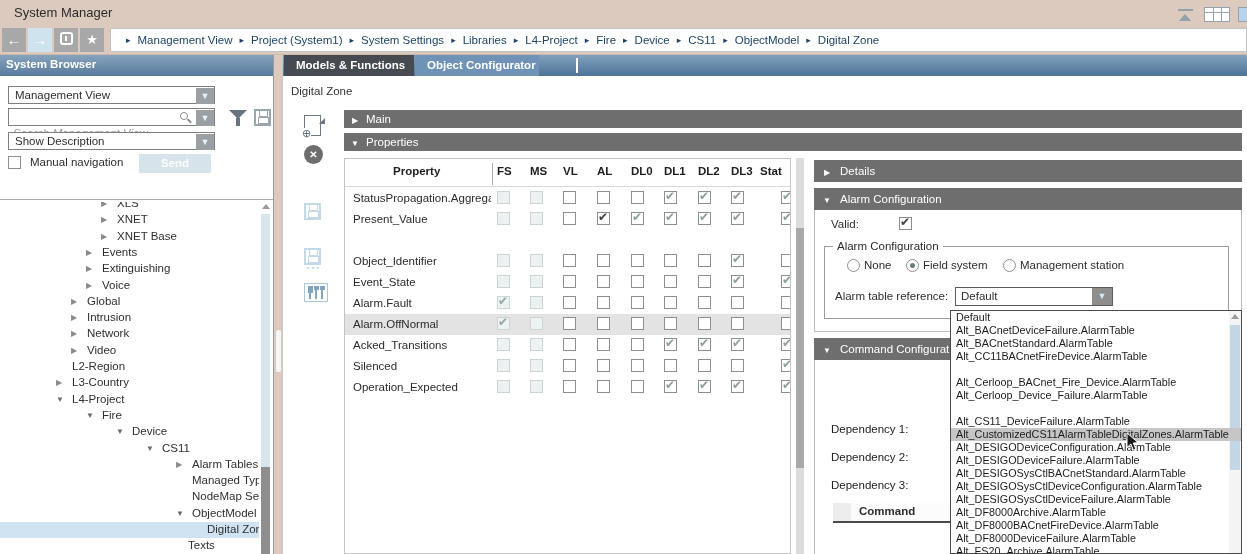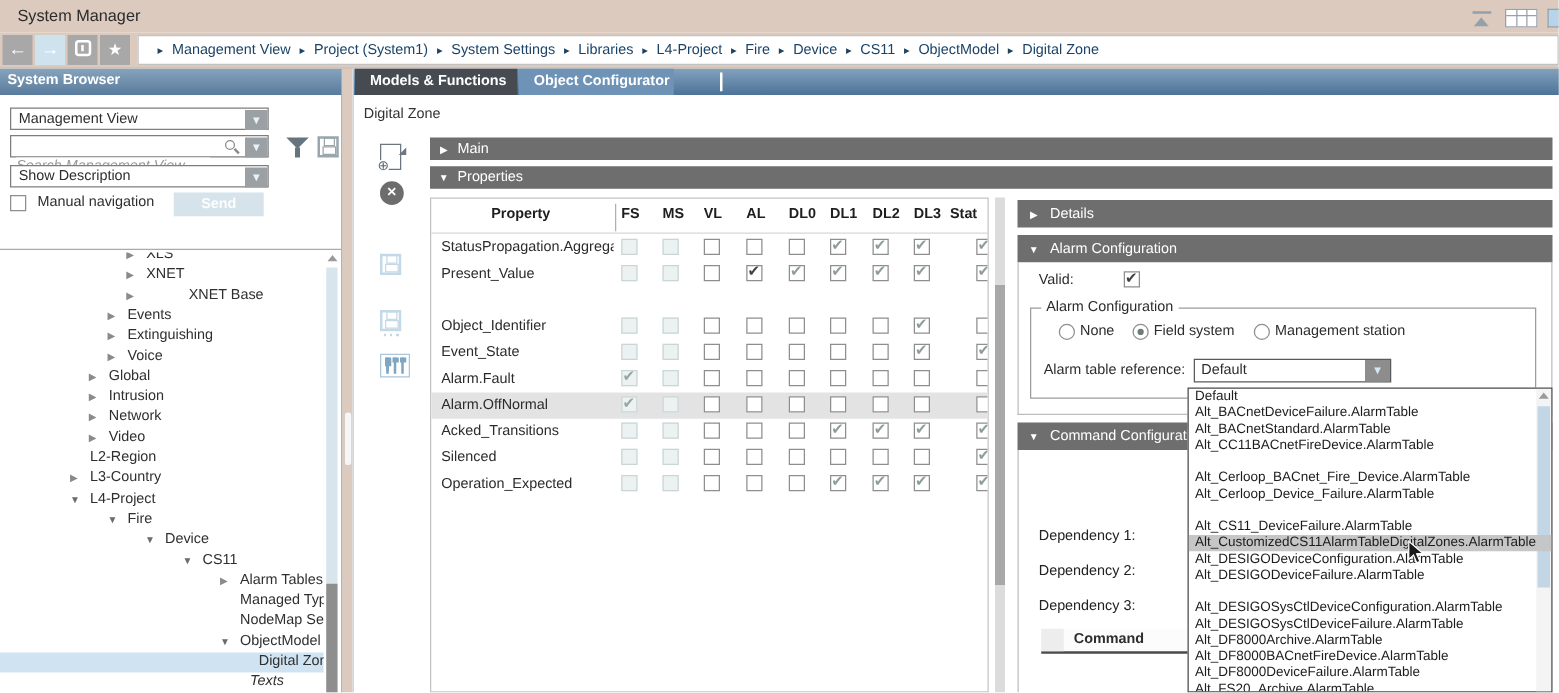--- a/index.html
+++ b/index.html
@@ -241,21 +241,21 @@
       <div class="tree-row" style="top: -6px;">
         <span class="tree-arrow" style="left: 101px;">▶</span>
         <span class="tree-label" style="left: 117px;">XLS</span>
       </div>
       <div class="tree-row" style="top: 10.3px;">
         <span class="tree-arrow" style="left: 101px;">▶</span>
         <span class="tree-label" style="left: 117px;">XNET</span>
       </div>
       <div class="tree-row" style="top: 26.6px;">
         <span class="tree-arrow" style="left: 101px;">▶</span>
-        <span class="tree-label" style="left: 117px; margin-left: 34px;">XNET Base</span>
+        <span class="tree-label" style="left: 117px;">XNET Base</span>
       </div>
       <div class="tree-row" style="top: 42.9px;">
         <span class="tree-arrow" style="left: 86px;">▶</span>
         <span class="tree-label" style="left: 102px;">Events</span>
       </div>
       <div class="tree-row" style="top: 59.2px;">
         <span class="tree-arrow" style="left: 86px;">▶</span>
         <span class="tree-label" style="left: 102px;">Extinguishing</span>
       </div>
       <div class="tree-row" style="top: 75.5px;">
@@ -312,21 +312,21 @@
         <span class="tree-label" style="left: 192px;">NodeMap Settings</span>
       </div>
       <div class="tree-row" style="top: 303.7px;">
         <span class="tree-arrow exp" style="left: 176px;">▼</span>
         <span class="tree-label" style="left: 192px;">ObjectModel</span>
       </div>
       <div class="tree-row selected" style="top: 320px;">
         <span class="tree-label" style="left: 207px;">Digital Zone</span>
       </div>
       <div class="tree-row" style="top: 336.3px;">
-        <span class="tree-label" style="left: 200px; font-style: italic;">Texts</span>
+        <span class="tree-label" style="left: 188px;">Texts</span>
       </div>
     </div>
   <div id="tree-scroll" class="abs">
     <div class="up"></div>
     <div class="track"></div>
     <div class="thumb"></div>
   </div>
 </div>
 <div id="panel-gap" class="abs"></div>
 <div id="gap-handle" class="abs"></div>
@@ -536,20 +536,21 @@
 <div class="dditem" style="top: 0px;">Default</div>
     <div class="dditem" style="top: 13px;">Alt_BACnetDeviceFailure.AlarmTable</div>
     <div class="dditem" style="top: 26px;">Alt_BACnetStandard.AlarmTable</div>
     <div class="dditem" style="top: 39px;">Alt_CC11BACnetFireDevice.AlarmTable</div>
     <div class="dditem" style="top: 65px;">Alt_Cerloop_BACnet_Fire_Device.AlarmTable</div>
     <div class="dditem" style="top: 78px;">Alt_Cerloop_Device_Failure.AlarmTable</div>
     <div class="dditem" style="top: 104px;">Alt_CS11_DeviceFailure.AlarmTable</div>
     <div class="dditem hl" style="top: 117px;">Alt_CustomizedCS11AlarmTableDigitalZones.AlarmTable</div>
     <div class="dditem" style="top: 130px;">Alt_DESIGODeviceConfiguration.AlarmTable</div>
     <div class="dditem" style="top: 143px;">Alt_DESIGODeviceFailure.AlarmTable</div>
+    <div class="dditem" style="top: 156px;">Alt_DESIGOSysCtlBACnetStandard.AlarmTable</div>
     <div class="dditem" style="top: 169px;">Alt_DESIGOSysCtlDeviceConfiguration.AlarmTable</div>
     <div class="dditem" style="top: 182px;">Alt_DESIGOSysCtlDeviceFailure.AlarmTable</div>
     <div class="dditem" style="top: 195px;">Alt_DF8000Archive.AlarmTable</div>
     <div class="dditem" style="top: 208px;">Alt_DF8000BACnetFireDevice.AlarmTable</div>
     <div class="dditem" style="top: 221px;">Alt_DF8000DeviceFailure.AlarmTable</div>
     <div class="dditem" style="top: 234px;">Alt_FS20_Archive.AlarmTable</div>
   </div>
 
 <svg id="cursor" class="abs" width="14" height="20">
   <polygon points="1,1 1,15.5 4.8,12 7.4,18.2 9.9,17.1 7.3,11 12.2,10.7" fill="#1a1a1a" stroke="#fff" stroke-width="1"></polygon>

